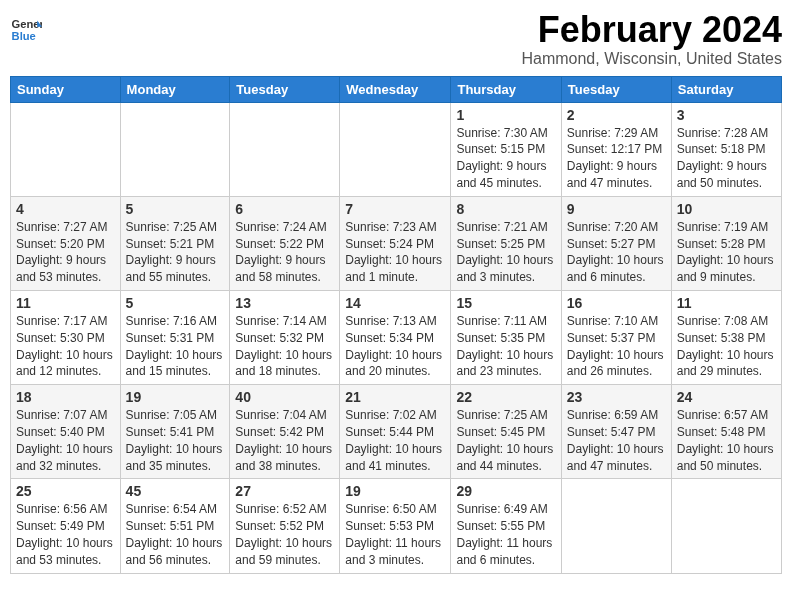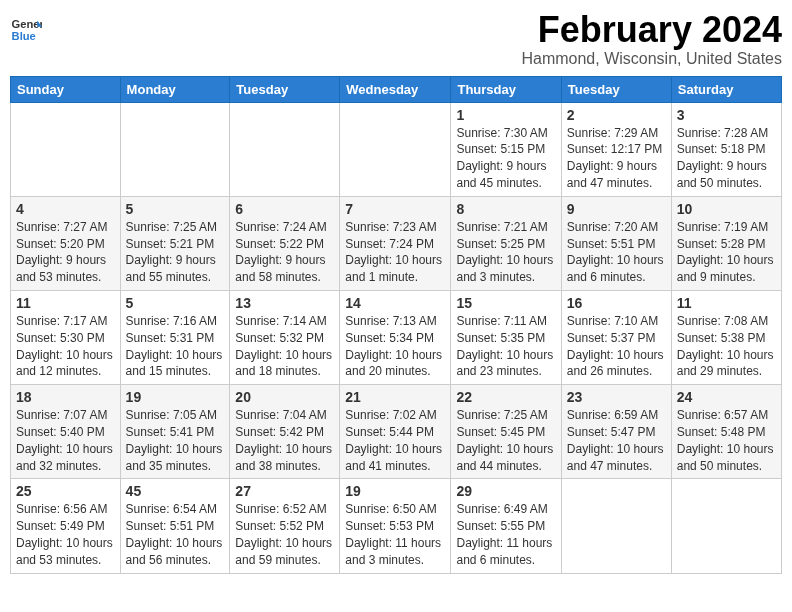--- a/index.html
+++ b/index.html
@@ -160,35 +160,35 @@
         <td>
           <div class="day-num">6</div>
           <div class="day-info">Sunrise: 7:24 AM
 Sunset: 5:22 PM
 Daylight: 9 hours
 and 58 minutes.</div>
         </td>
         <td>
           <div class="day-num">7</div>
           <div class="day-info">Sunrise: 7:23 AM
-Sunset: 7:24 PM
+Sunset: 5:24 PM
 Daylight: 10 hours
 and 1 minute.</div>
         </td>
         <td>
           <div class="day-num">8</div>
           <div class="day-info">Sunrise: 7:21 AM
 Sunset: 5:25 PM
 Daylight: 10 hours
 and 3 minutes.</div>
         </td>
         <td>
           <div class="day-num">9</div>
           <div class="day-info">Sunrise: 7:20 AM
-Sunset: 5:51 PM
+Sunset: 5:27 PM
 Daylight: 10 hours
 and 6 minutes.</div>
         </td>
         <td>
           <div class="day-num">10</div>
           <div class="day-info">Sunrise: 7:19 AM
 Sunset: 5:28 PM
 Daylight: 10 hours
 and 9 minutes.</div>
         </td>
@@ -253,21 +253,21 @@
 and 32 minutes.</div>
         </td>
         <td>
           <div class="day-num">19</div>
           <div class="day-info">Sunrise: 7:05 AM
 Sunset: 5:41 PM
 Daylight: 10 hours
 and 35 minutes.</div>
         </td>
         <td>
-          <div class="day-num">20</div>
+          <div class="day-num">40</div>
           <div class="day-info">Sunrise: 7:04 AM
 Sunset: 5:42 PM
 Daylight: 10 hours
 and 38 minutes.</div>
         </td>
         <td>
           <div class="day-num">21</div>
           <div class="day-info">Sunrise: 7:02 AM
 Sunset: 5:44 PM
 Daylight: 10 hours

